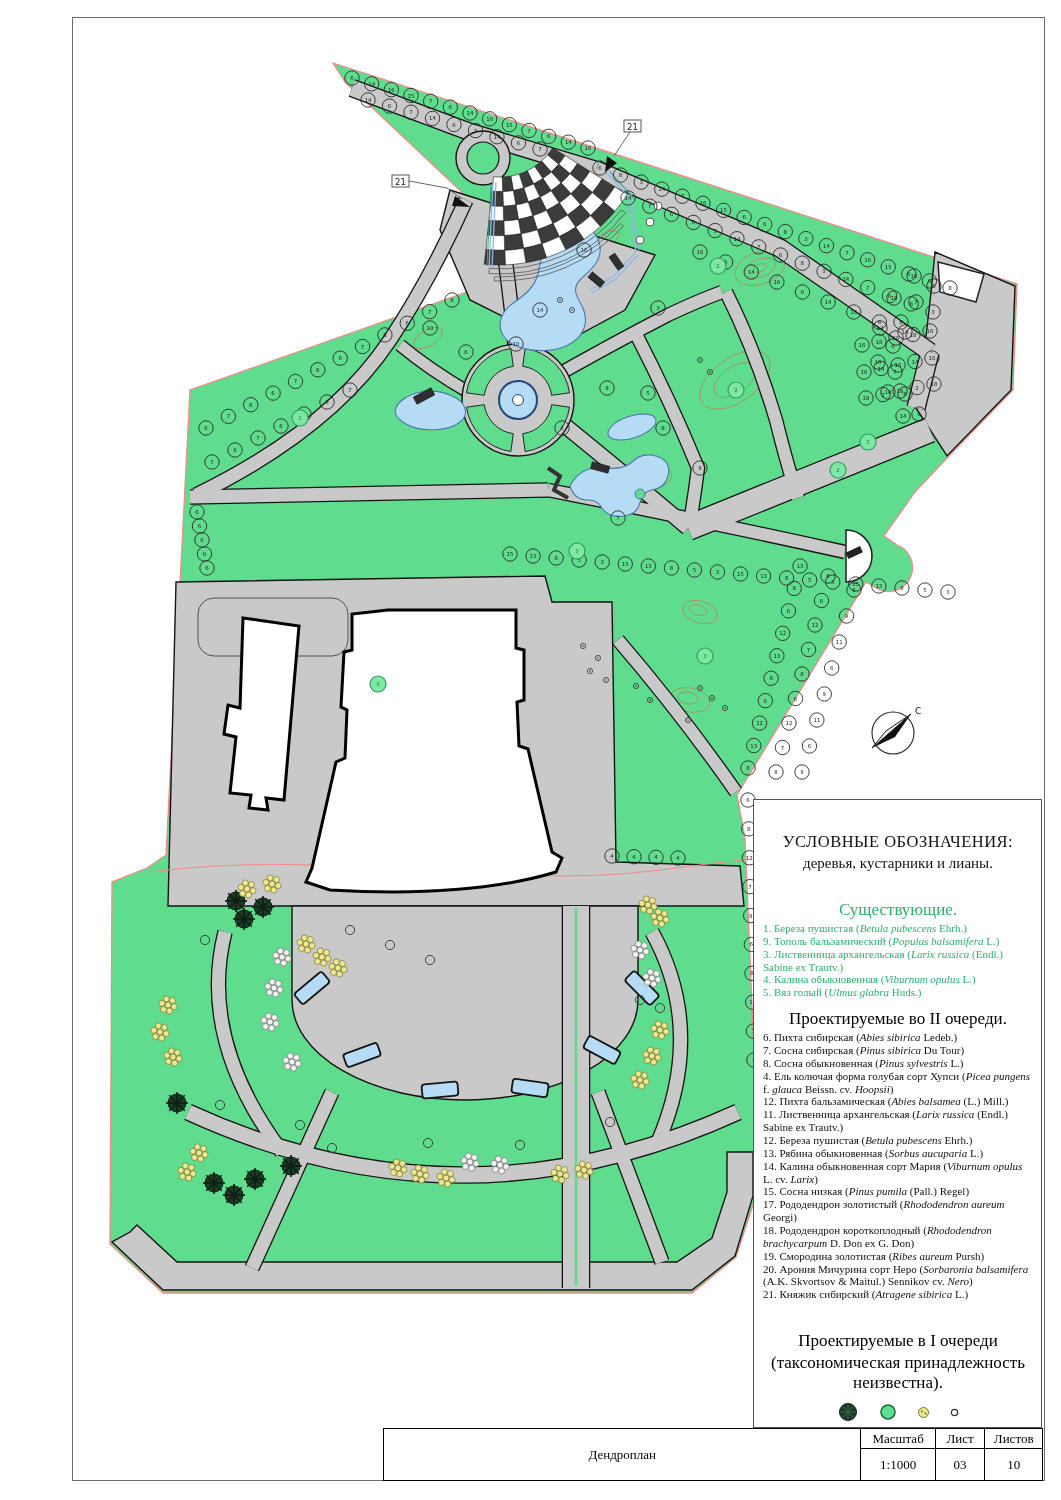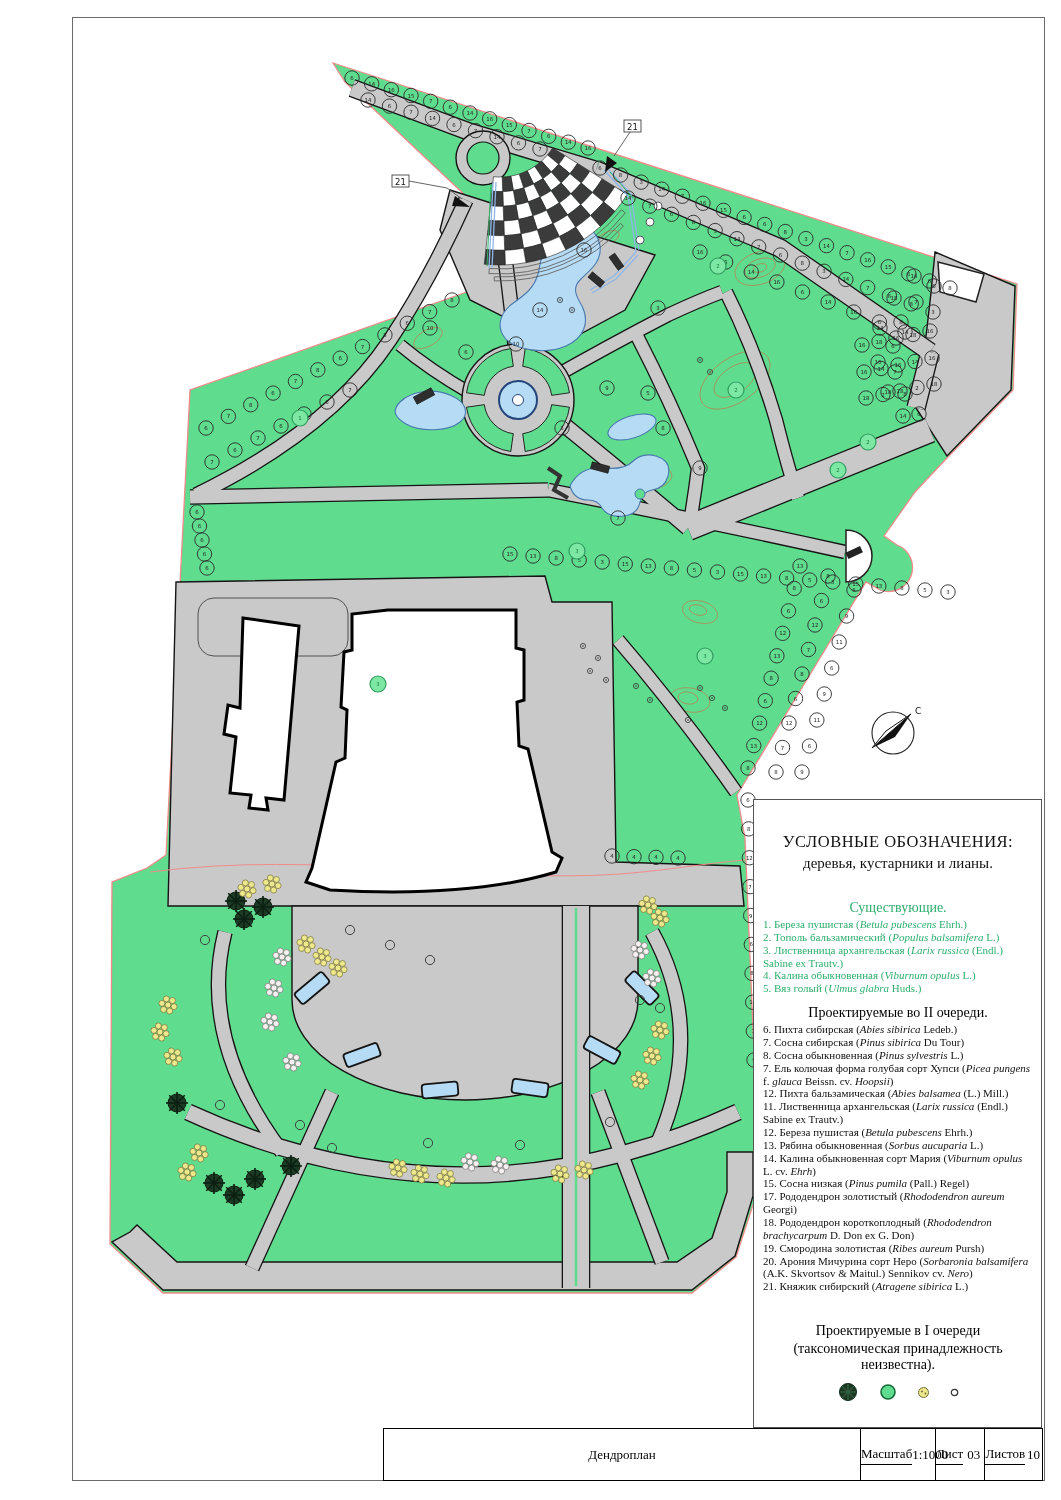--- a/index.html
+++ b/index.html
@@ -23,32 +23,32 @@
   .bridge{fill:#2e2e2e;stroke:#111;stroke-width:.6;}
   .callout-box{fill:#fff;stroke:#444;stroke-width:.9;}
   .callout-line{fill:none;stroke:#555;stroke-width:.9;}
   .callout-arrow{fill:#111;}
   .compass-ring{fill:none;stroke:#222;stroke-width:1.1;}
 
   .legend{position:absolute;left:753px;top:799px;width:289px;height:629px;background:#fff;
           border:1px solid #555;box-sizing:border-box;padding:32px 8px 0 9px;}
   .legend-title{text-align:center;font-size:16.5px;letter-spacing:.5px;color:#111;}
   .legend-sub{text-align:center;font-size:15px;margin-top:3px;color:#111;}
-  .sec-head{text-align:center;font-size:14px;margin:10px 0 2px 0;}
+  .sec-head{text-align:center;font-size:17px;margin:10px 0 2px 0;}
   .sec-head.green{color:var(--legend-green);}
   .legend-items{font-size:11px;line-height:1.17;color:#111;}
   .legend-items.green{color:var(--legend-green);}
   .legend-items .li{margin:0;}
   .q1{margin-top:30px;}
   .sym-row{display:flex;justify-content:center;align-items:center;gap:20px;margin-top:8px;}
 
   .titleblock{position:absolute;left:383px;top:1428px;width:660px;height:53px;box-sizing:border-box;
               border:1.3px solid #000;display:flex;font-size:13px;color:#000;}
   .tb-name{width:480px;border-right:1.3px solid #000;display:flex;align-items:center;justify-content:center;}
-  .tb-col{display:flex;flex-direction:row;border-right:1.3px solid #000;align-items:center;}
+  .tb-col{display:flex;flex-direction:column;border-right:1.3px solid #000;}
   .tb-col:last-child{border-right:none;}
   .tb-head{height:19px;border-bottom:1.3px solid #000;display:flex;align-items:center;justify-content:center;}
   .tb-val{flex:1;display:flex;align-items:center;justify-content:center;}
   .w-scale{width:74px;} .w-sheet{width:49px;} .w-sheets{width:57px;}
 </style>
 </head>
 <body>
 
 <div class="frame"></div>
 
@@ -1492,36 +1492,36 @@
     <text x="915" y="714" font-size="9" fill="#111">С</text>
   </g>
 </svg>
 
 <div class="legend">
   <div class="legend-title">УСЛОВНЫЕ ОБОЗНАЧЕНИЯ:</div>
   <div class="legend-sub">деревья, кустарники и лианы.</div>
   <div class="sec-head green" style="margin-top:28px;">Существующие.</div>
   <div id="legend-existing" class="legend-items green">
       <div class="li"><span>1. Береза пушистая (</span><i>Betula pubescens</i><span> Ehrh.)</span></div>
-      <div class="li"><span>2. Тополь бальзамический (</span><i>Populus balsamifera</i><span> L.)</span></div>
+      <div class="li"><span>9. Тополь бальзамический (</span><i>Populus balsamifera</i><span> L.)</span></div>
       <div class="li"><span>3. Лиственница архангельская (</span><i>Larix russica</i><span> (Endl.) Sabine ex Trautv.)</span></div>
       <div class="li"><span>4. Калина обыкновенная (</span><i>Viburnum opulus</i><span> L.)</span></div>
       <div class="li"><span>5. Вяз голый (</span><i>Ulmus glabra</i><span> Huds.)</span></div>
     </div>
   <div class="sec-head">Проектируемые во II очереди.</div>
   <div id="legend-proposed2" class="legend-items">
       <div class="li"><span>6. Пихта сибирская (</span><i>Abies sibirica</i><span> Ledeb.)</span></div>
       <div class="li"><span>7. Сосна сибирская (</span><i>Pinus sibirica</i><span> Du Tour)</span></div>
       <div class="li"><span>8. Сосна обыкновенная (</span><i>Pinus sylvestris</i><span> L.)</span></div>
-      <div class="li"><span>7. Ель колючая форма голубая сорт Хупси (</span><i>Picea pungens</i><span> f. </span><i>glauca</i><span> Beissn. cv. </span><i>Hoopsii</i><span>)</span></div>
+      <div class="li"><span>4. Ель колючая форма голубая сорт Хупси (</span><i>Picea pungens</i><span> f. </span><i>glauca</i><span> Beissn. cv. </span><i>Hoopsii</i><span>)</span></div>
       <div class="li"><span>12. Пихта бальзамическая (</span><i>Abies balsamea</i><span> (L.) Mill.)</span></div>
       <div class="li"><span>11. Лиственница архангельская (</span><i>Larix russica</i><span> (Endl.) Sabine ex Trautv.)</span></div>
       <div class="li"><span>12. Береза пушистая (</span><i>Betula pubescens</i><span> Ehrh.)</span></div>
       <div class="li"><span>13. Рябина обыкновенная (</span><i>Sorbus aucuparia</i><span> L.)</span></div>
-      <div class="li"><span>14. Калина обыкновенная сорт Мария (</span><i>Viburnum opulus</i><span> L. cv. </span><i>Ehrh</i><span>)</span></div>
+      <div class="li"><span>14. Калина обыкновенная сорт Мария (</span><i>Viburnum opulus</i><span> L. cv. </span><i>Larix</i><span>)</span></div>
       <div class="li"><span>15. Сосна низкая (</span><i>Pinus pumila</i><span> (Pall.) Regel)</span></div>
       <div class="li"><span>17. Рододендрон золотистый (</span><i>Rhododendron aureum</i><span> Georgi)</span></div>
       <div class="li"><span>18. Рододендрон короткоплодный (</span><i>Rhododendron brachycarpum</i><span> D. Don ex G. Don)</span></div>
       <div class="li"><span>19. Смородина золотистая (</span><i>Ribes aureum</i><span> Pursh)</span></div>
       <div class="li"><span>20. Арония Мичурина сорт Неро (</span><i>Sorbaronia balsamifera</i><span> (A.K. Skvortsov &amp; Maitul.) Sennikov cv. </span><i>Nero</i><span>)</span></div>
       <div class="li"><span>21. Княжик сибирский (</span><i>Atragene sibirica</i><span> L.)</span></div>
     </div>
   <div class="sec-head q1">Проектируемые в I очереди</div>
   <div class="sec-head" style="margin-top:0;">(таксономическая принадлежность неизвестна).</div>
   <div class="sym-row">

